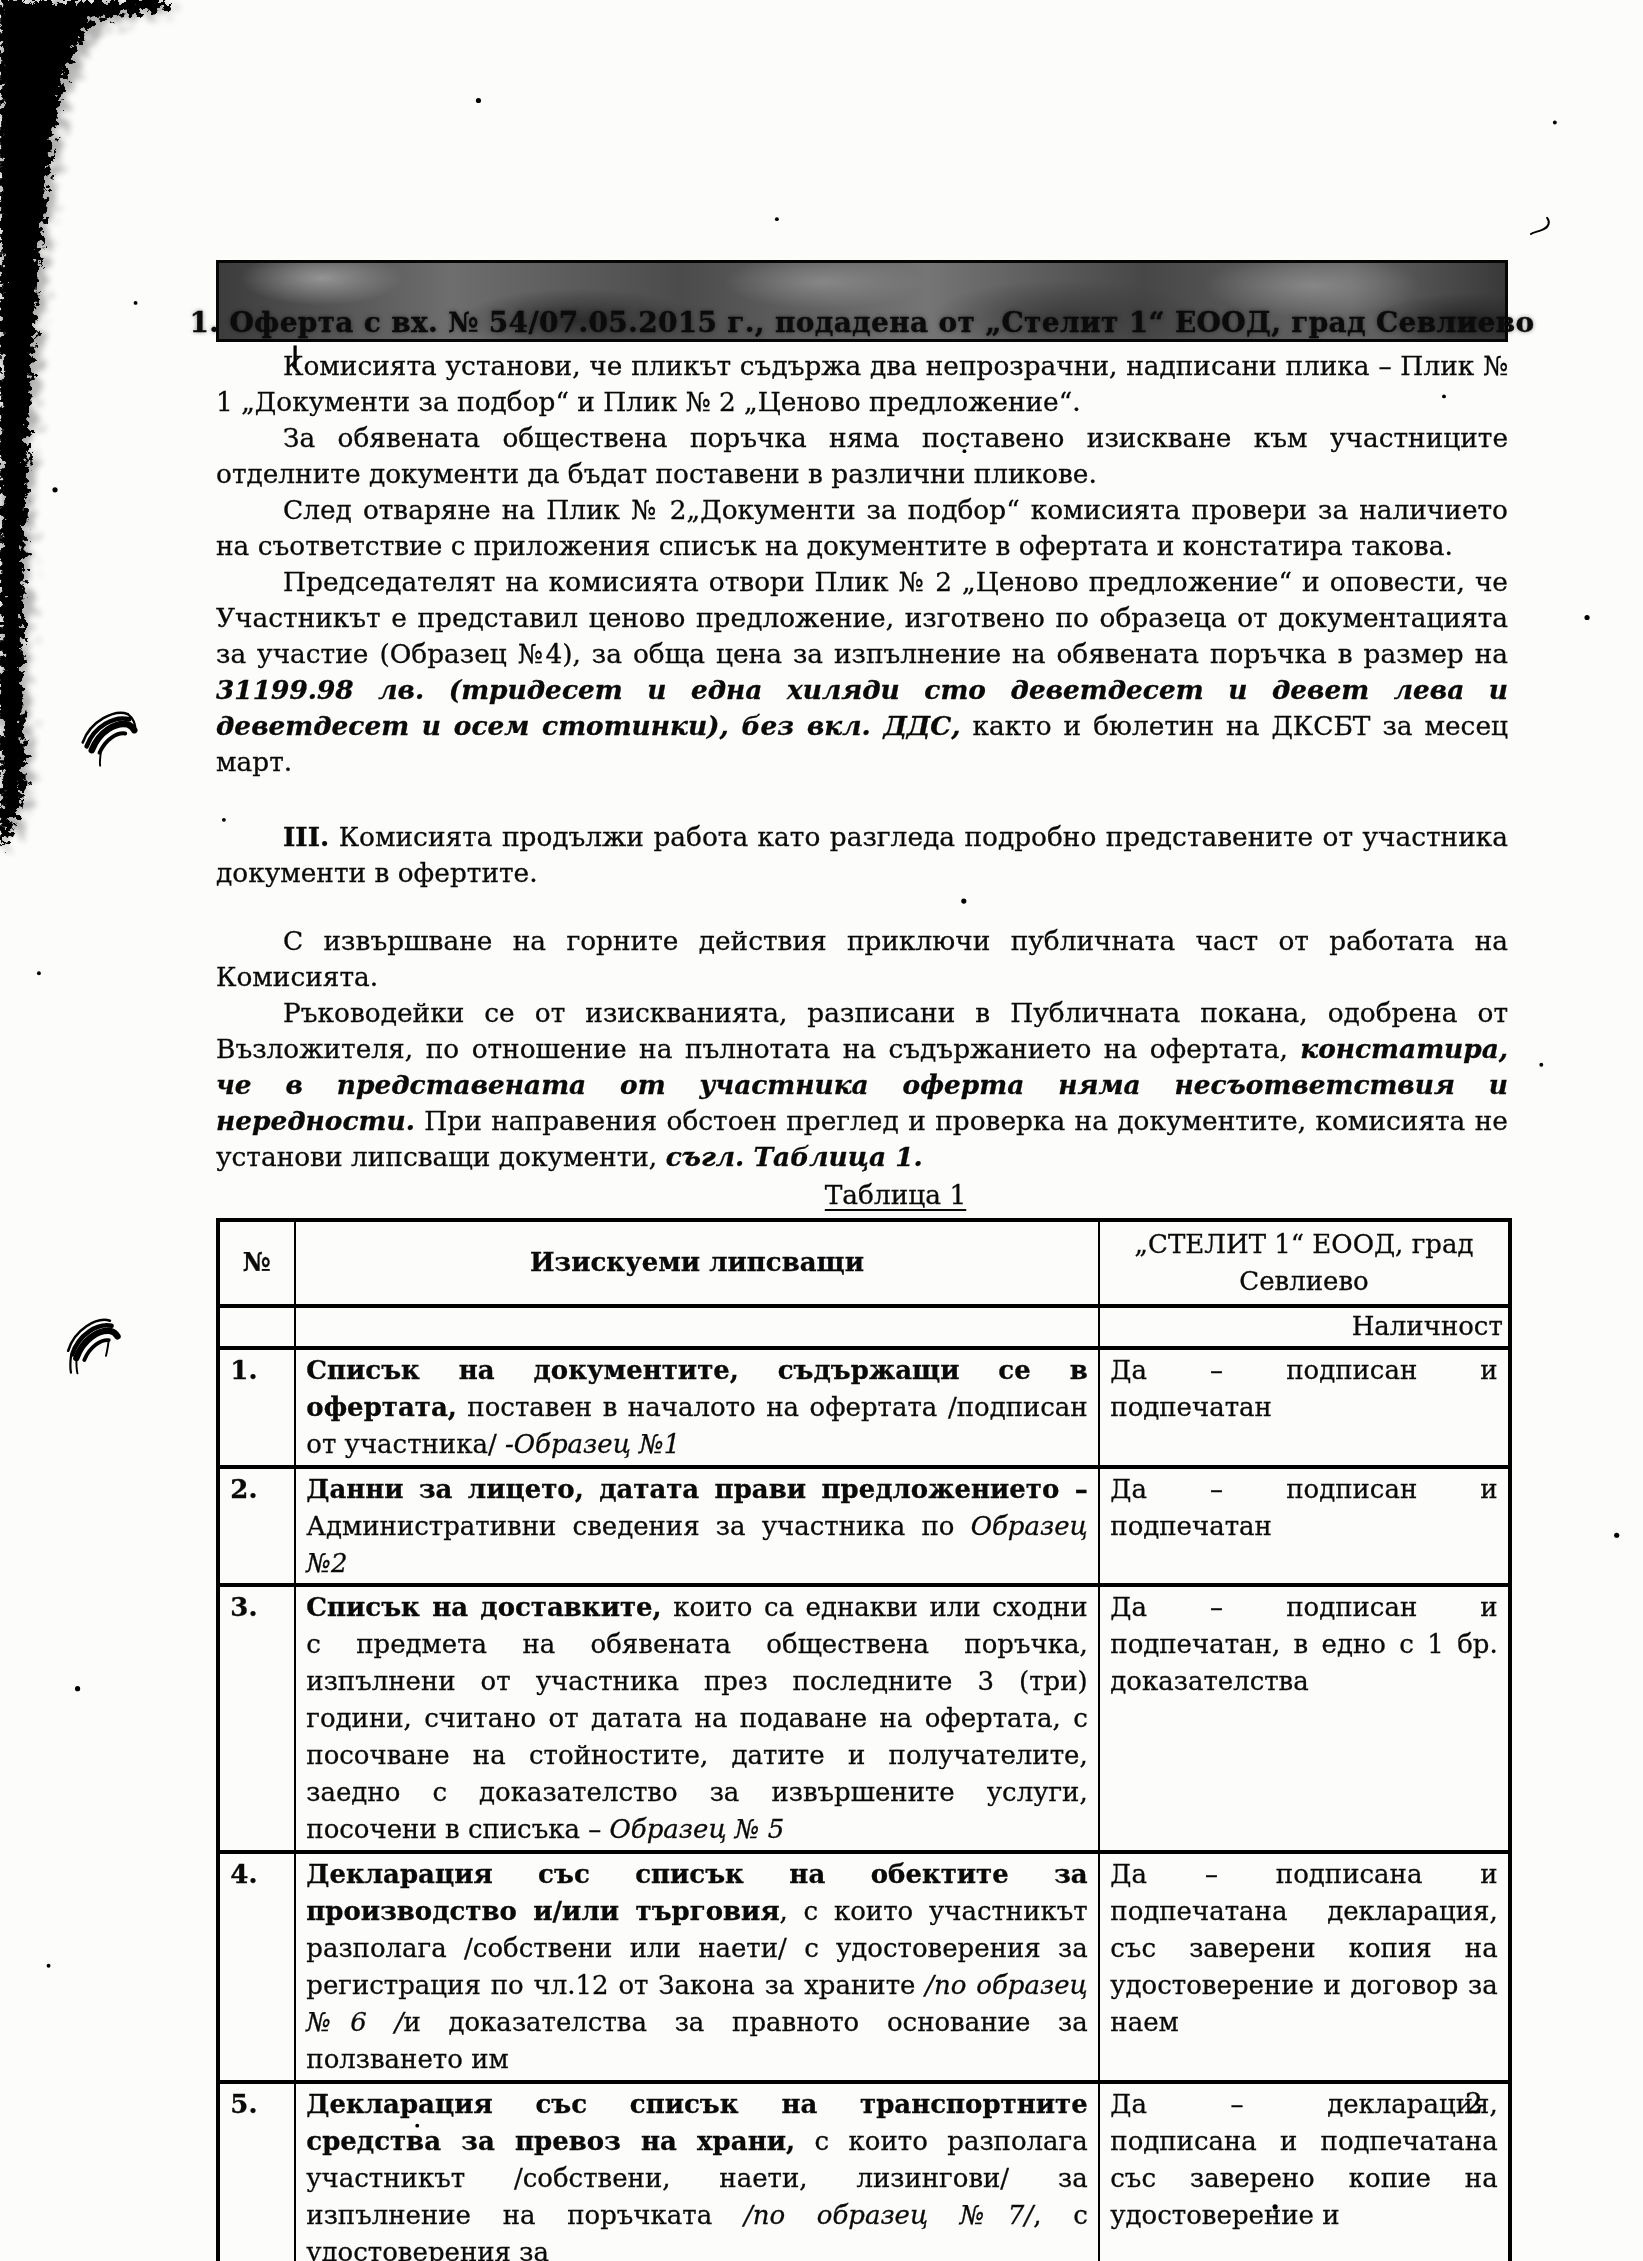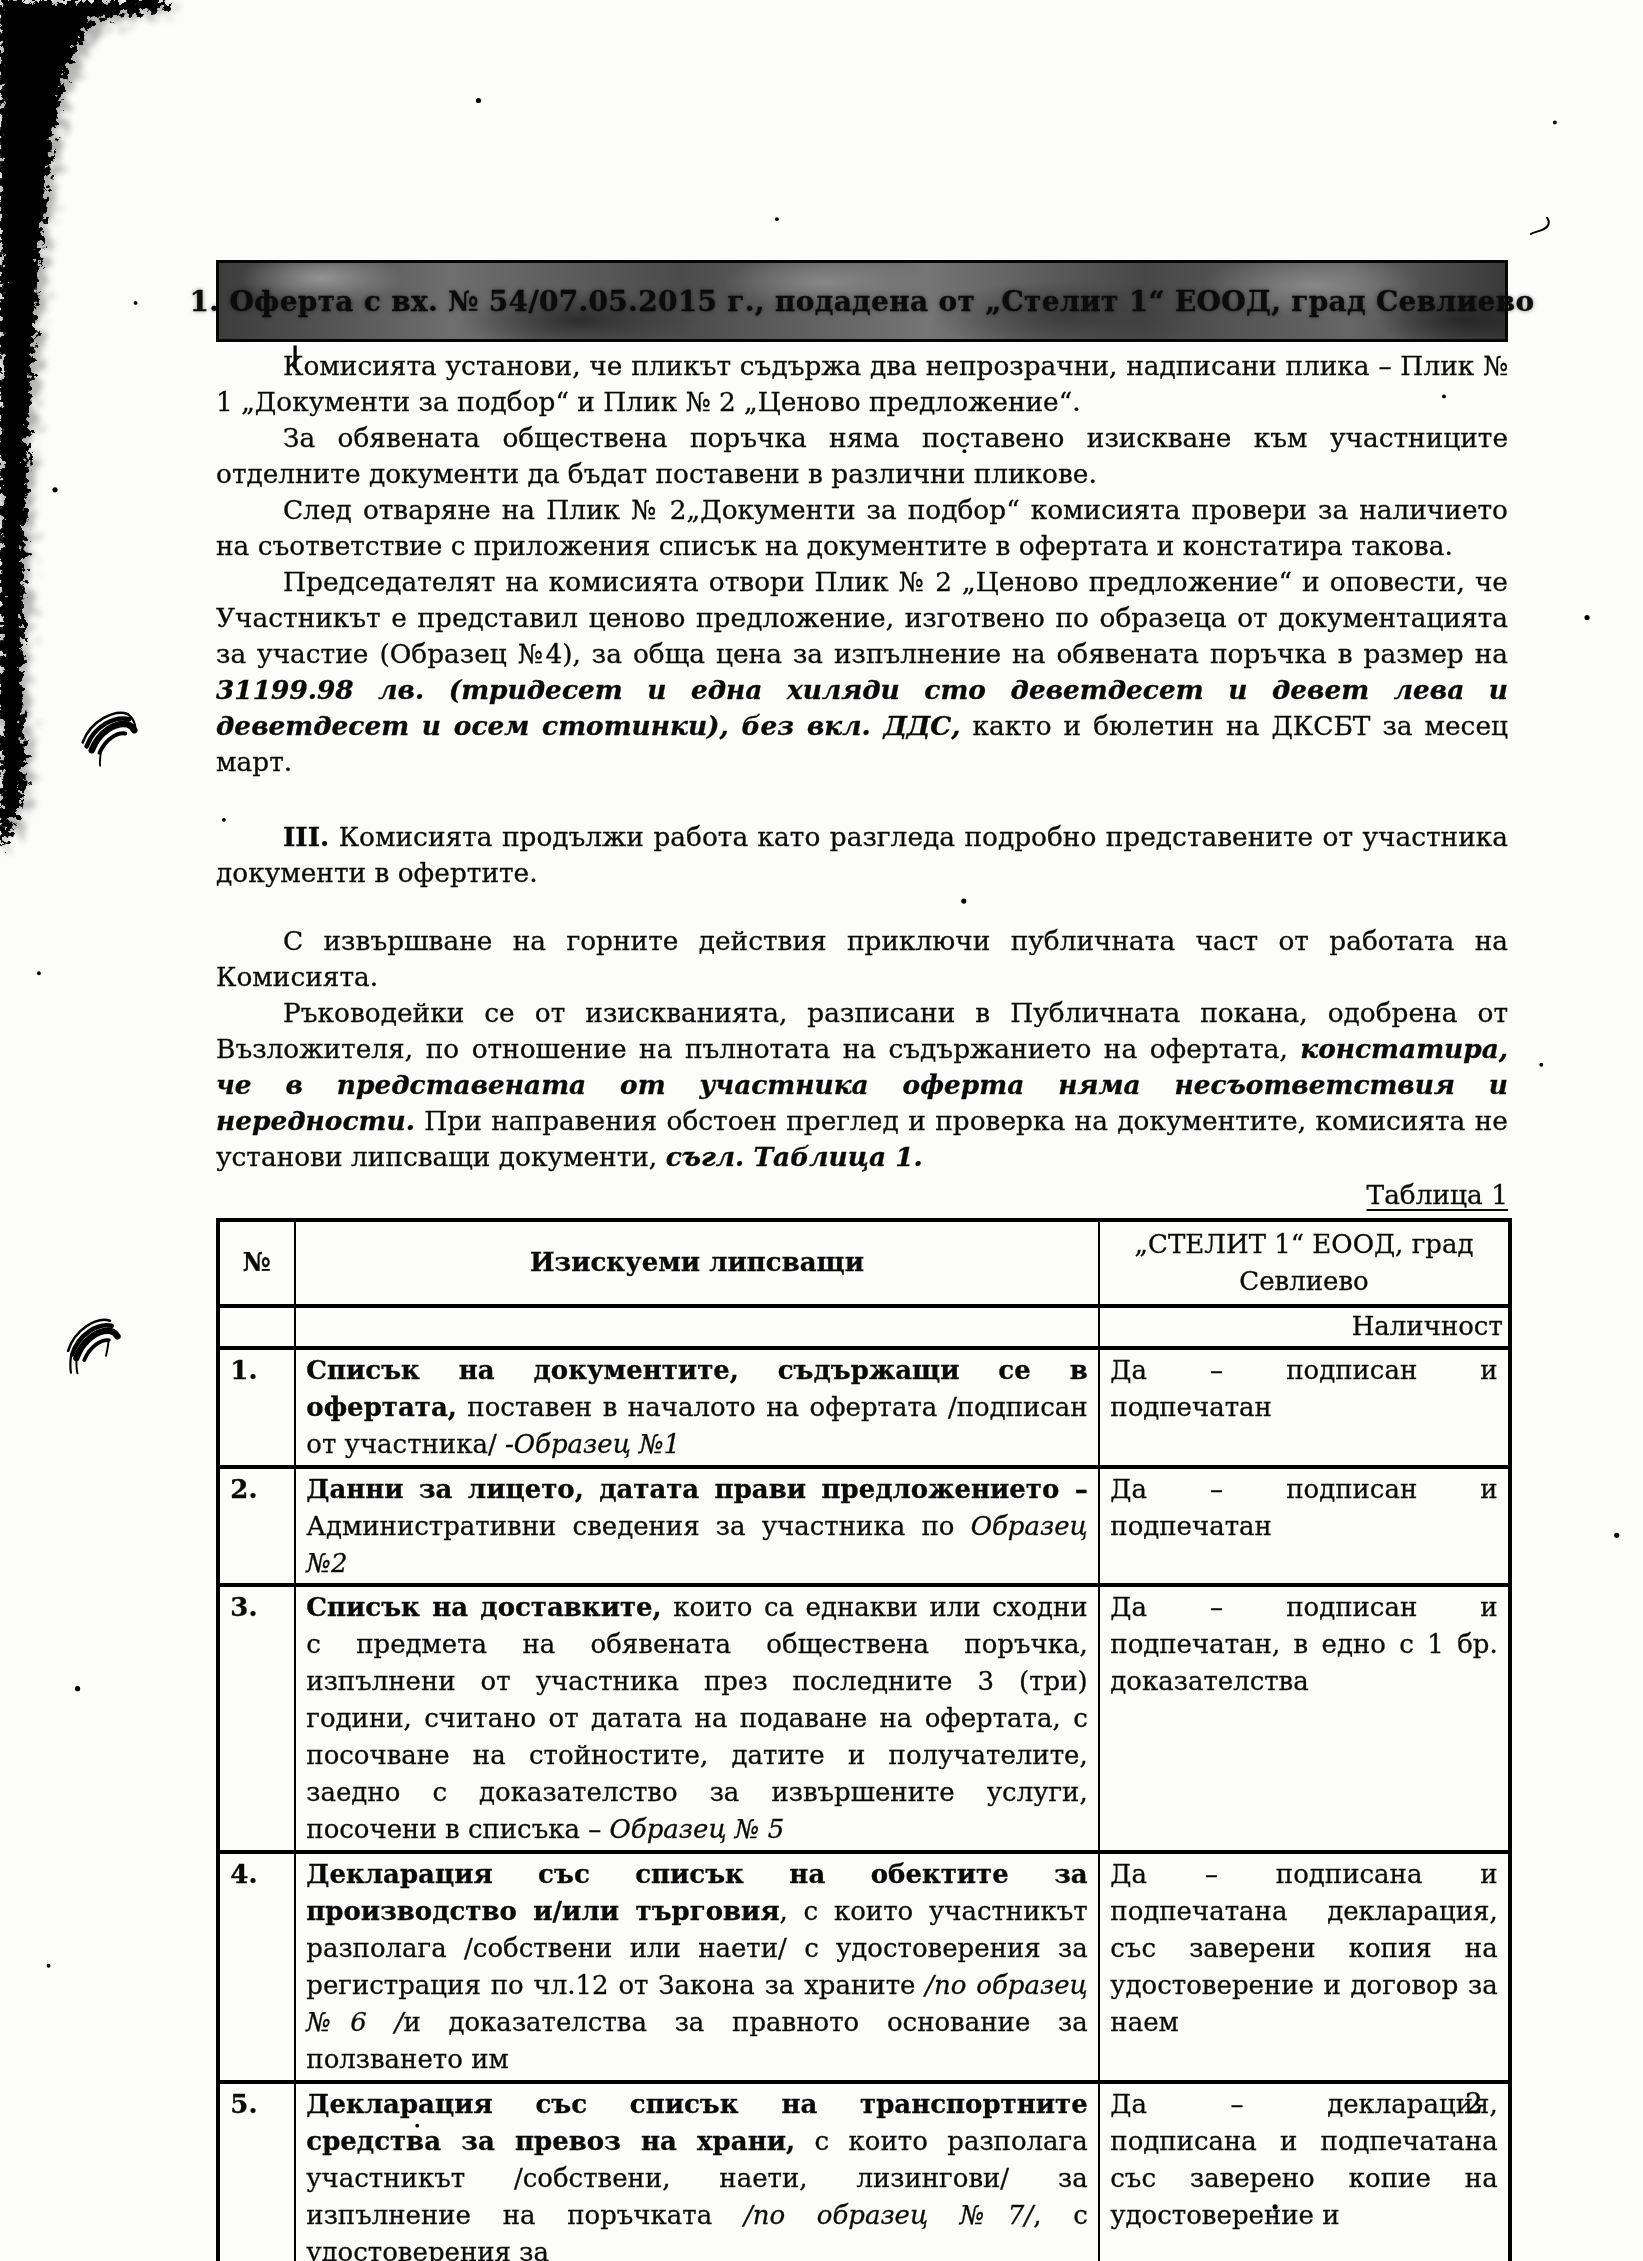--- a/index.html
+++ b/index.html
@@ -13,21 +13,21 @@
     -webkit-text-stroke:0.3px currentColor;
   }
   .artifacts{position:absolute;left:0;top:0;pointer-events:none;}
   .content{
     position:absolute;left:216px;top:260px;width:1292px;
   }
   .band{
     height:82px;
     border:3.2px solid #060606;
     box-sizing:border-box;
-    display:flex;align-items:center;justify-content:center;
+    display:flex;align-items:flex-end;justify-content:center;
     background:
       radial-gradient(116px 39px at 8% 20%, rgba(165,165,165,.8), transparent 70%),
       radial-gradient(168px 45px at 28% 75%, rgba(40,40,40,.9), transparent 70%),
       radial-gradient(142px 39px at 47% 25%, rgba(150,150,150,.7), transparent 70%),
       radial-gradient(193px 52px at 66% 70%, rgba(55,55,55,.85), transparent 70%),
       radial-gradient(155px 45px at 85% 30%, rgba(148,148,148,.75), transparent 70%),
       radial-gradient(129px 39px at 97% 75%, rgba(35,35,35,.9), transparent 70%),
       linear-gradient(90deg,#3c3c3c,#6e6e6e 18%,#4b4b4b 36%,#757575 55%,#474747 72%,#666666 88%,#393939);
     margin-bottom:6.4px;
   }
@@ -43,21 +43,21 @@
     text-align:justify;text-indent:67px;
   }
   .gap50{margin-top:32px;}
   .gap60{margin-top:39px;}
   .rb{font-weight:bold;}
   .ri{font-style:italic;}
   .ru{text-decoration:underline;text-decoration-thickness:1.9px;text-underline-offset:4.5px;}
   .tbl-caption{
     margin:1.3px 0 5.2px 0;
     font-size:26.4px;line-height:36px;
-    text-indent:67px;text-align:right;
+    text-indent:67px;text-align:center;
   }
   .doc-table{
     width:1292px;border-collapse:collapse;table-layout:fixed;
     border:4.5px solid #000;
     font-size:26px;line-height:37px;
   }
   .doc-table td{
     border:2.6px solid #000;
     border-top-width:4.5px;border-bottom-width:4.5px;
     vertical-align:top;

